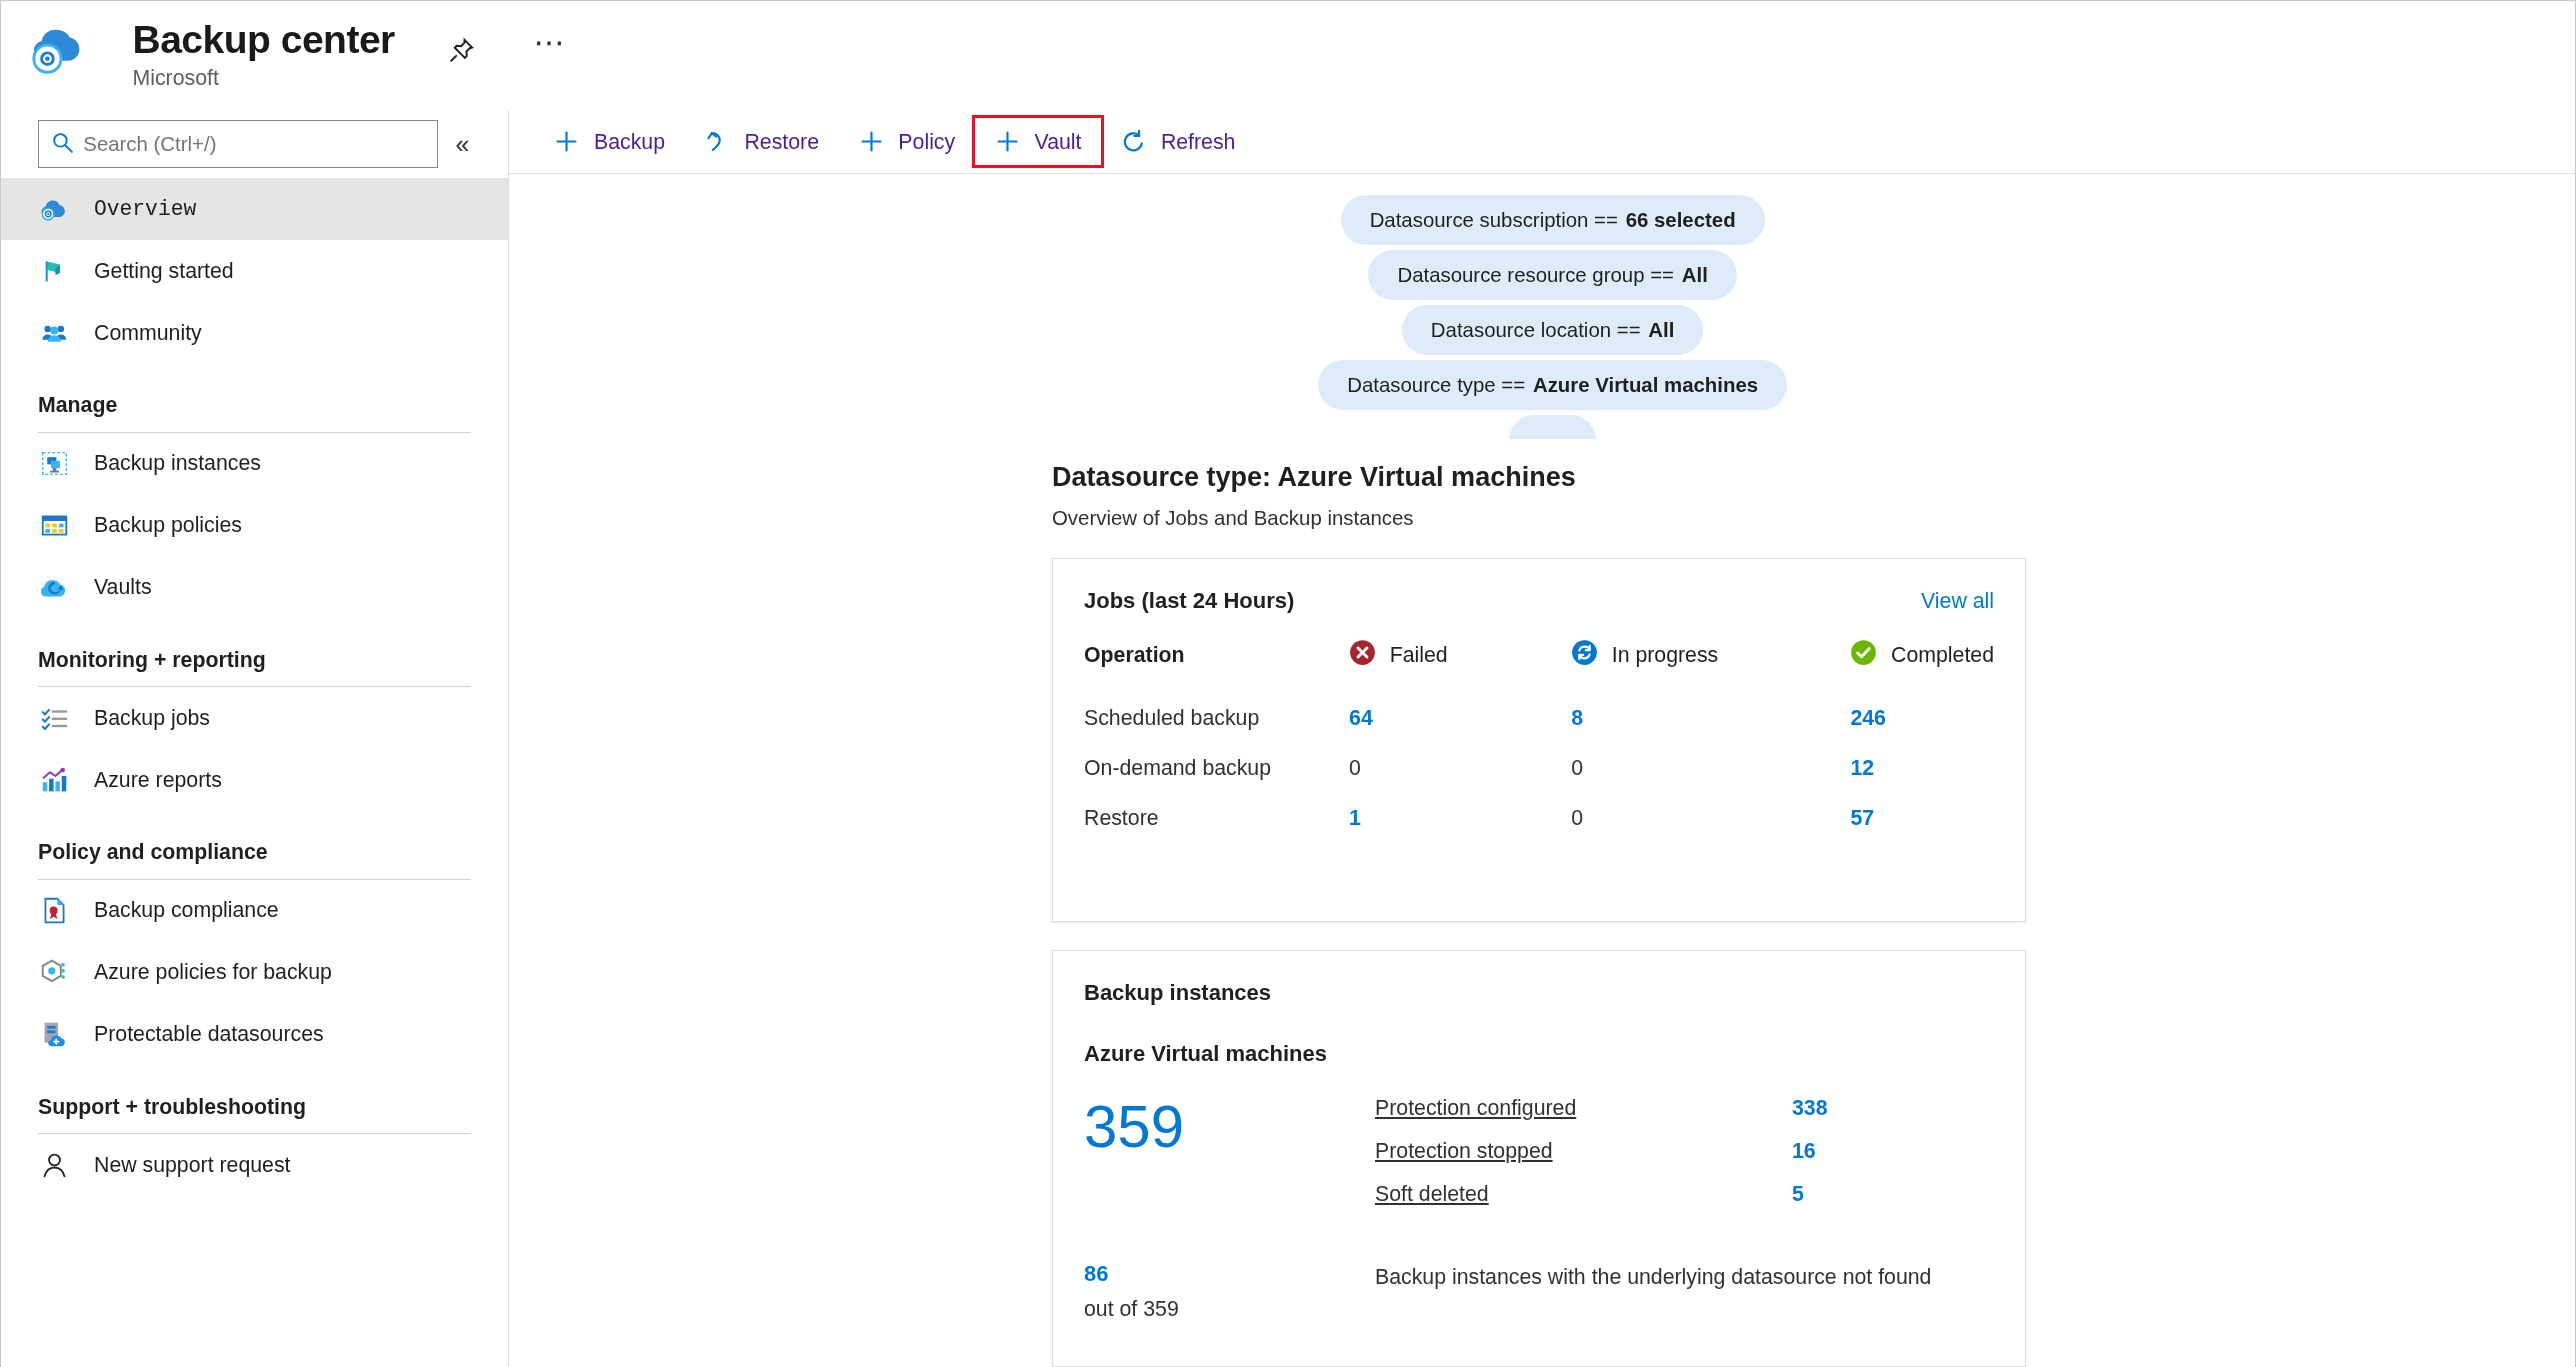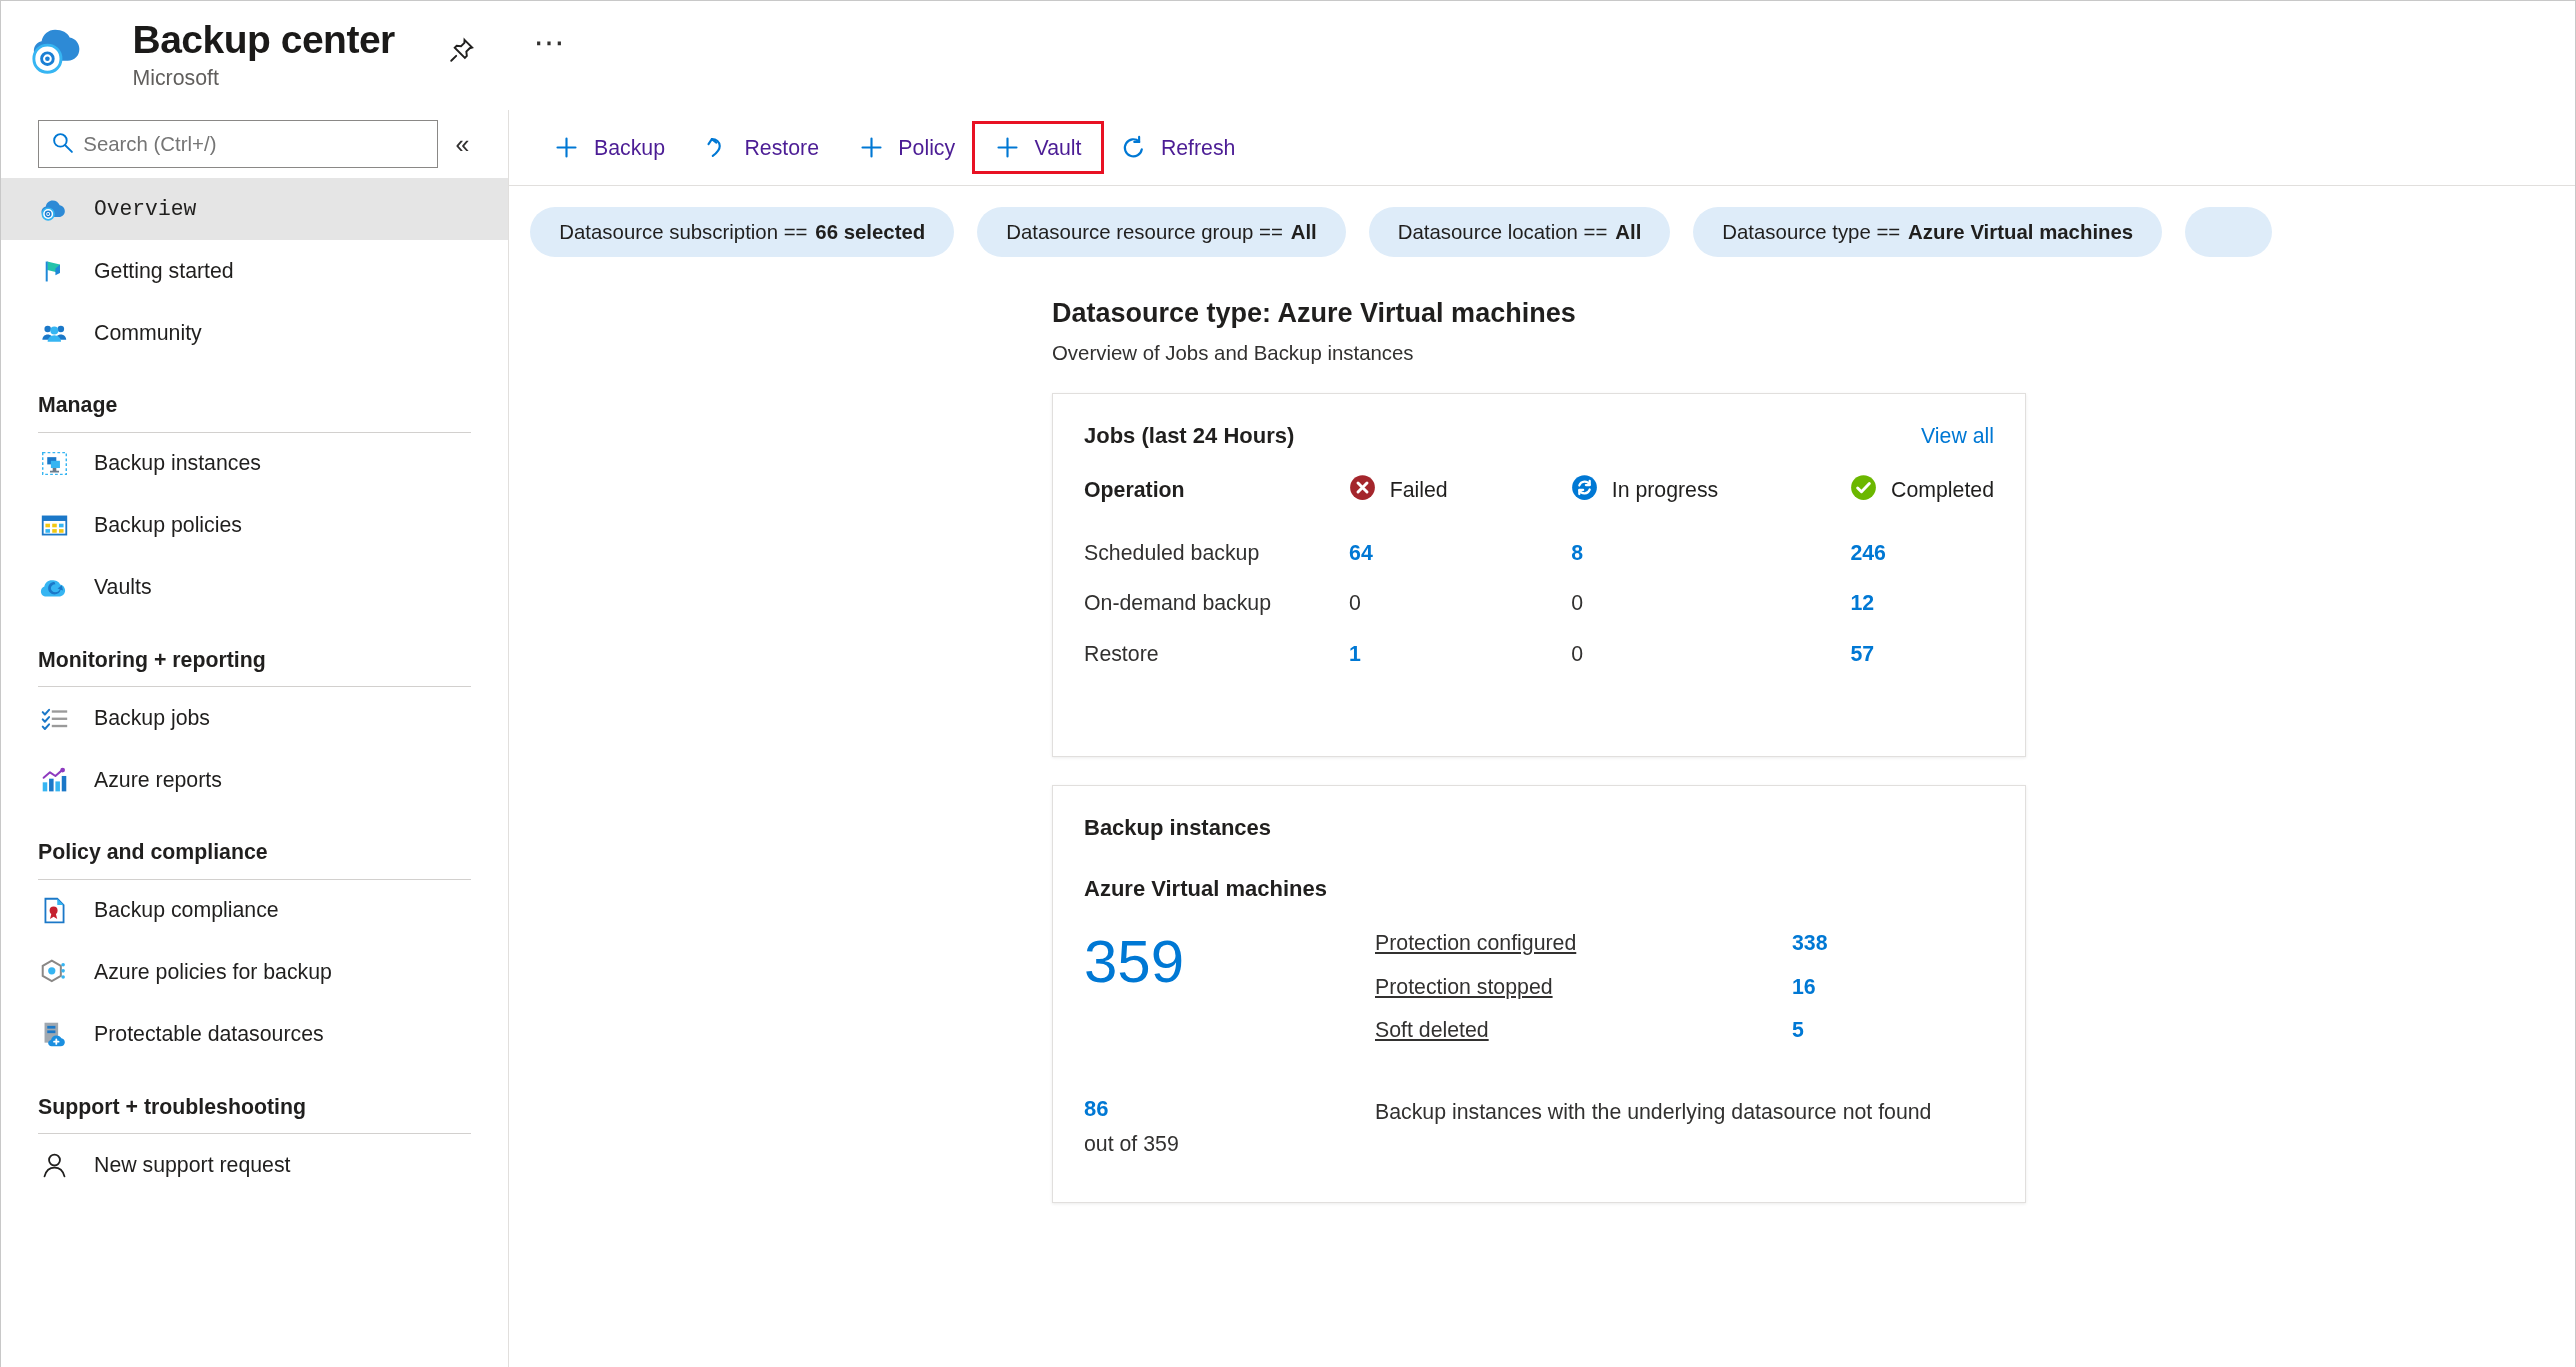--- a/index.html
+++ b/index.html
@@ -95,22 +95,22 @@
   .tb-btn {
     display: flex; align-items: flex-end; gap: 13.6px;
     padding: 9.7px 19.4px; font-size: 21.3px; color: #4c1d95;
     cursor: pointer; white-space: nowrap;
   }
   .tb-btn .glyph { color: #0078d4; display: flex; align-items: center; }
   .tb-btn.highlighted { outline: 3.9px solid #e81123; outline-offset: 0px; }
 
   
   .filters {
-    display: flex; align-items: center; gap: 23px;
-    padding: 21.3px 0 17.5px 21.3px; overflow: hidden;
+    display: flex; align-items: center; gap: 5px;
+    padding: 21.3px 0 17.5px 21.3px; overflow: hidden; flex-direction: column;
   }
   .pill {
     background: #deecf9; color: #201f1e;
     border-radius: 25px; height: 50px;
     display: flex; align-items: center; justify-content: center;
     padding: 0 29px; font-size: 20.4px; white-space: nowrap;
     cursor: pointer; flex: 0 0 auto;
   }
   .pill b { font-weight: 700; margin-left: 7.8px; }
   .pill.partial { min-width: 87px; }

